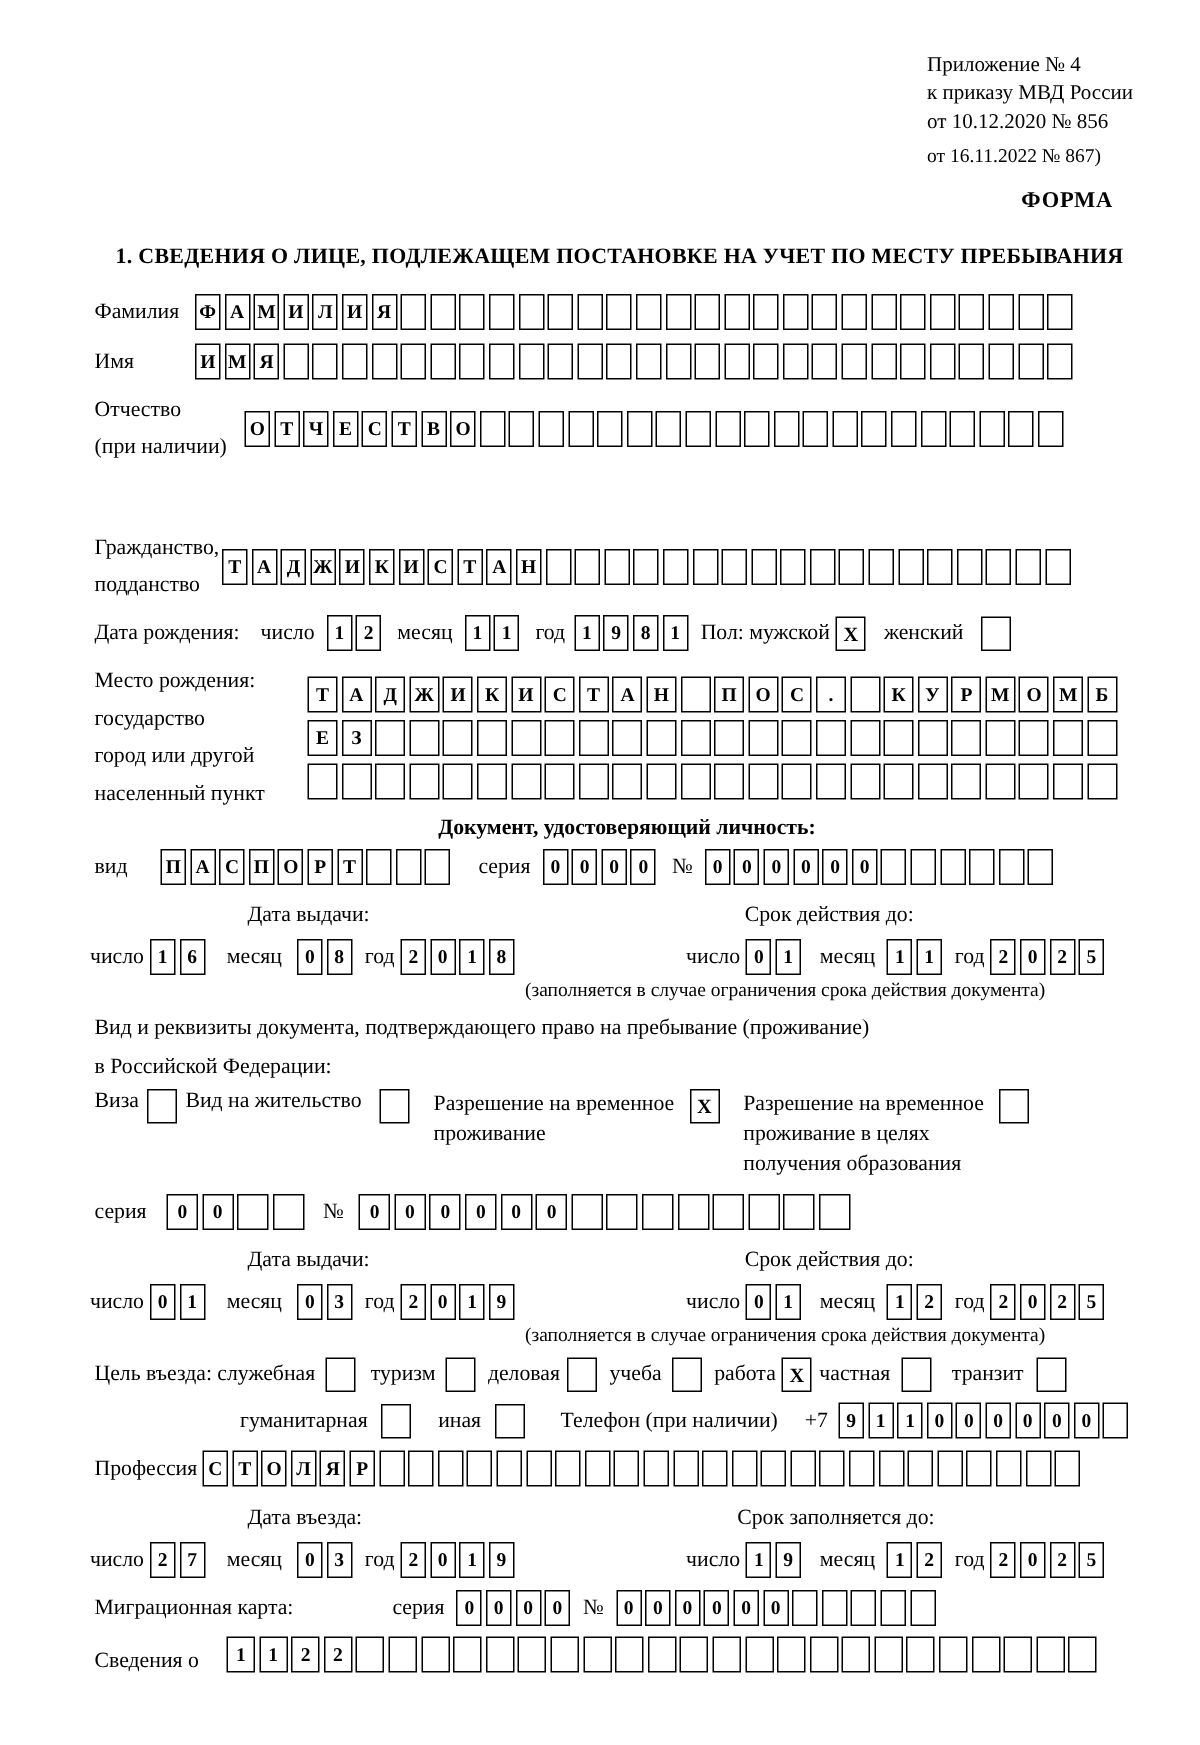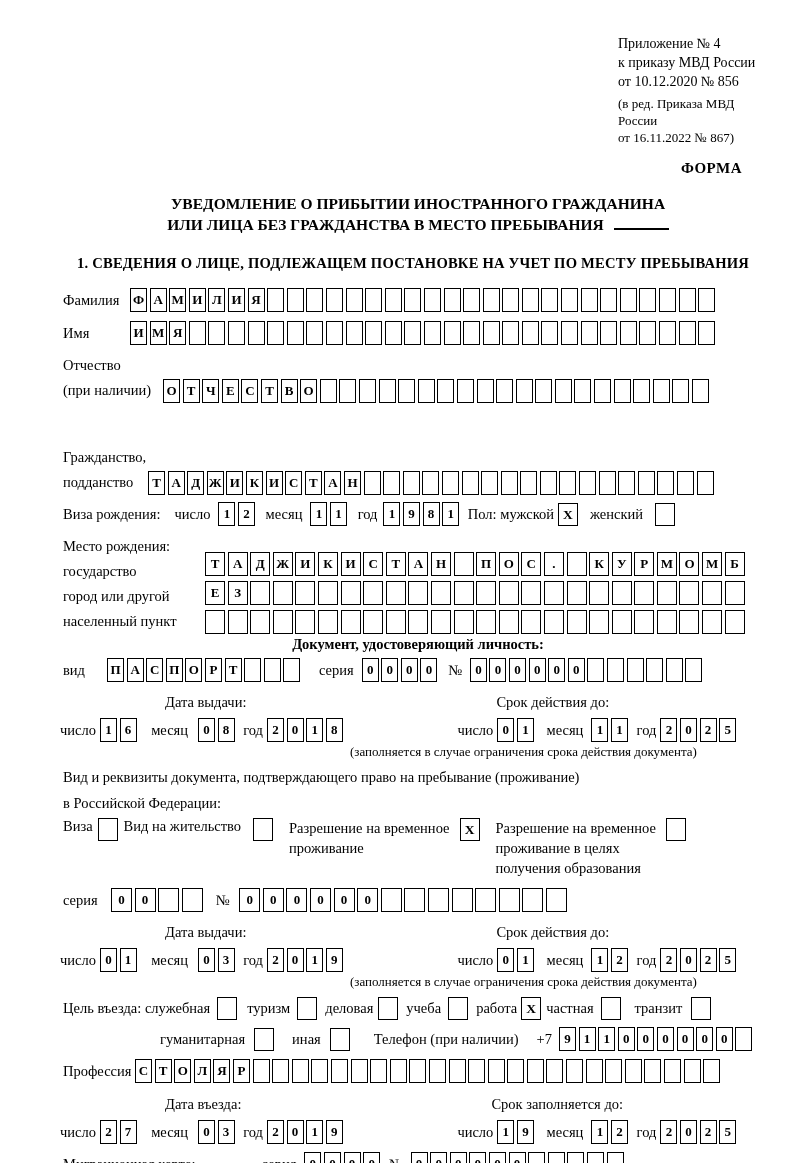--- a/index.html
+++ b/index.html
@@ -33,46 +33,41 @@
   .cbox{
     display:inline-block;box-sizing:content-box;
     width:18px;height:21px;border:1.8px solid #000;
     text-align:center;line-height:21px;font-weight:bold;font-size:13.5px;
     flex:none;
   }
   .stack{display:inline-block;line-height:20px;}
   .center-line{text-align:center;font-weight:bold;}
   .note{font-size:13px;}
   .text-line{line-height:20px;}
-  .twocol{display:flex;align-items:flex-end;}
+  .twocol{display:flex;align-items:center;}
   .labelcol div{line-height:25px;white-space:nowrap;}
   .cellrow{display:flex;}
   .gap{display:inline-block;flex:none;}
 </style>
 </head>
 <body>
 
 <div class="page">
 
   <div class="appendix">
     <div>Приложение № 4</div>
     <div>к приказу МВД России</div>
     <div>от 10.12.2020 № 856</div>
   </div>
   <div class="edition">
-    <div>(в ред. Приказа МВД России</div>
     <div>от 16.11.2022 № 867)</div>
   </div>
 
   <div class="forma">ФОРМА</div>
 
-  <div class="title">
-    <div>УВЕДОМЛЕНИЕ О ПРИБЫТИИ ИНОСТРАННОГО ГРАЖДАНИНА</div>
-    <div><span>ИЛИ ЛИЦА БЕЗ ГРАЖДАНСТВА В МЕСТО ПРЕБЫВАНИЯ</span><span class="uline"></span></div>
-  </div>
 
   <div class="section1">1. СВЕДЕНИЯ О ЛИЦЕ, ПОДЛЕЖАЩЕМ ПОСТАНОВКЕ НА УЧЕТ ПО МЕСТУ ПРЕБЫВАНИЯ</div>
 
   <div id="form-body">
       <div class="row" style="padding-left: 3px; margin-bottom: 7px;">
         <span class="lbl" style="width: 67px;">Фамилия</span>
         <span class="cells">
           <span class="cell">Ф</span>
           <span class="cell">А</span>
           <span class="cell">М</span>
@@ -215,21 +210,21 @@
               <span class="cell"></span>
               <span class="cell"></span>
               <span class="cell"></span>
               <span class="cell"></span>
               <span class="cell"></span>
             </span>
           </div>
         </div>
       </div>
       <div class="row" style="padding-left: 3px; margin-bottom: 7px;">
-        <span class="lbl">Виза рождения:</span>
+        <span class="lbl">Дата рождения:</span>
         <span class="lbl" style="margin-left: 14px;">число</span>
         <span class="cells" style="margin-left: 8px;">
           <span class="cell">1</span>
           <span class="cell">2</span>
         </span>
         <span class="lbl" style="margin-left: 8px;">месяц</span>
         <span class="cells" style="margin-left: 8px;">
           <span class="cell">1</span>
           <span class="cell">1</span>
         </span>

